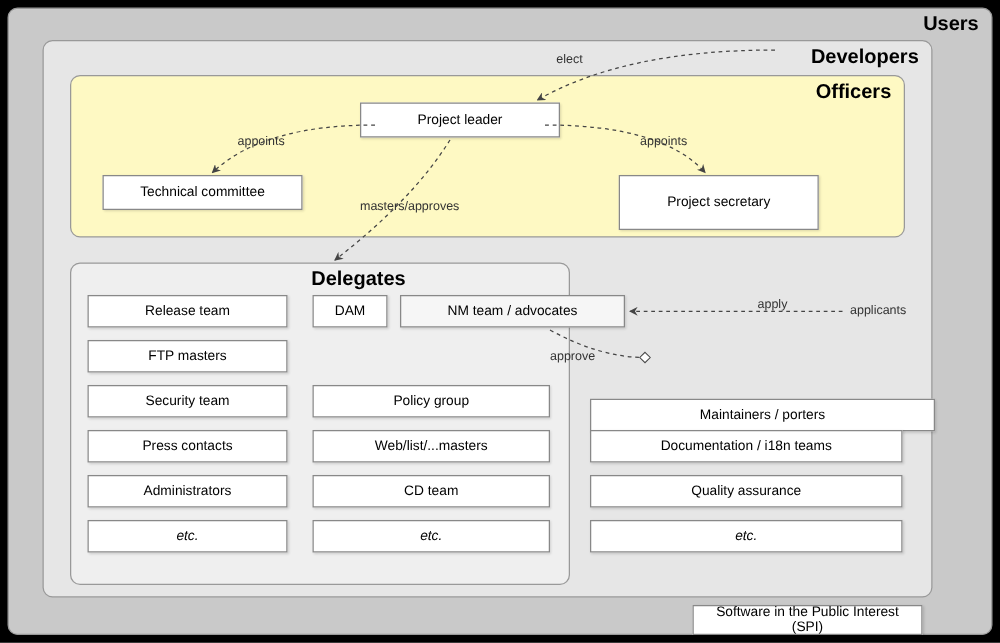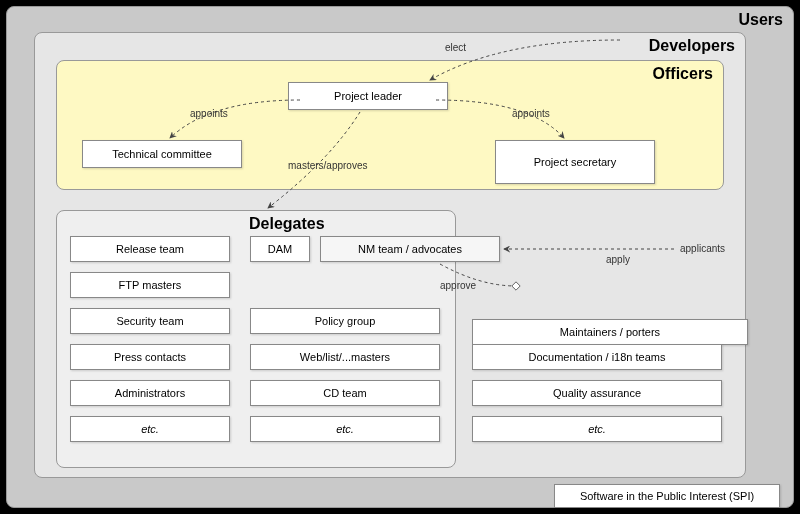--- a/index.html
+++ b/index.html
@@ -130,21 +130,21 @@
 <div class="box" style="left:472px; top:344px; width:250px; height:26px;">
     <span>Documentation / i18n teams</span>
   </div>
 <div class="box" style="left:472px; top:380px; width:250px; height:26px;">
     <span>Quality assurance</span>
   </div>
 <div class="box italic" style="left:472px; top:416px; width:250px; height:26px;">
     <span>etc.</span>
   </div>
 
-<div class="box" style="left:554px; top:484px; width:226px; height:24px;">
+<div class="box" style="left:554px; top:484px; width:184px; height:24px;">
     <span>Software in the Public Interest (SPI)</span>
   </div>
 
 <svg class="arrows" xmlns="http://www.w3.org/2000/svg">
   <defs>
     <marker id="arrow" viewBox="0 0 8 8" refX="7" refY="4" markerWidth="7" markerHeight="7" orient="auto-start-reverse">
       <path d="M0,0 L8,4 L0,8 L2.5,4 Z" fill="#444"></path>
     </marker>
     <marker id="diamond" viewBox="0 0 12 12" refX="6" refY="6" markerWidth="10" markerHeight="10" orient="auto">
       <path d="M6,1 L11,6 L6,11 L1,6 Z" fill="#fff" stroke="#444" stroke-width="1"></path>
@@ -161,14 +161,14 @@
 
   <path d="M 674 249 L 504 249" stroke="#444" stroke-width="1" stroke-dasharray="3,3" fill="none" marker-end="url(#arrow)"></path>
 
   <path d="M 440 264 Q 480 286 516 286" stroke="#444" stroke-width="1" stroke-dasharray="3,3" fill="none" marker-end="url(#diamond)"></path>
 </svg>
 
 <div class="label" style="left:445px; top:42px;">elect</div>
 <div class="label" style="left:190px; top:108px;">appoints</div>
 <div class="label" style="left:512px; top:108px;">appoints</div>
 <div class="label" style="left:288px; top:160px;">masters/approves</div>
-<div class="label" style="left:606px; top:238px;margin-top:16px;">apply</div>
+<div class="label" style="left:606px; top:238px;">apply</div>
 <div class="label" style="left:440px; top:280px;">approve</div>
 
 </body></html>

